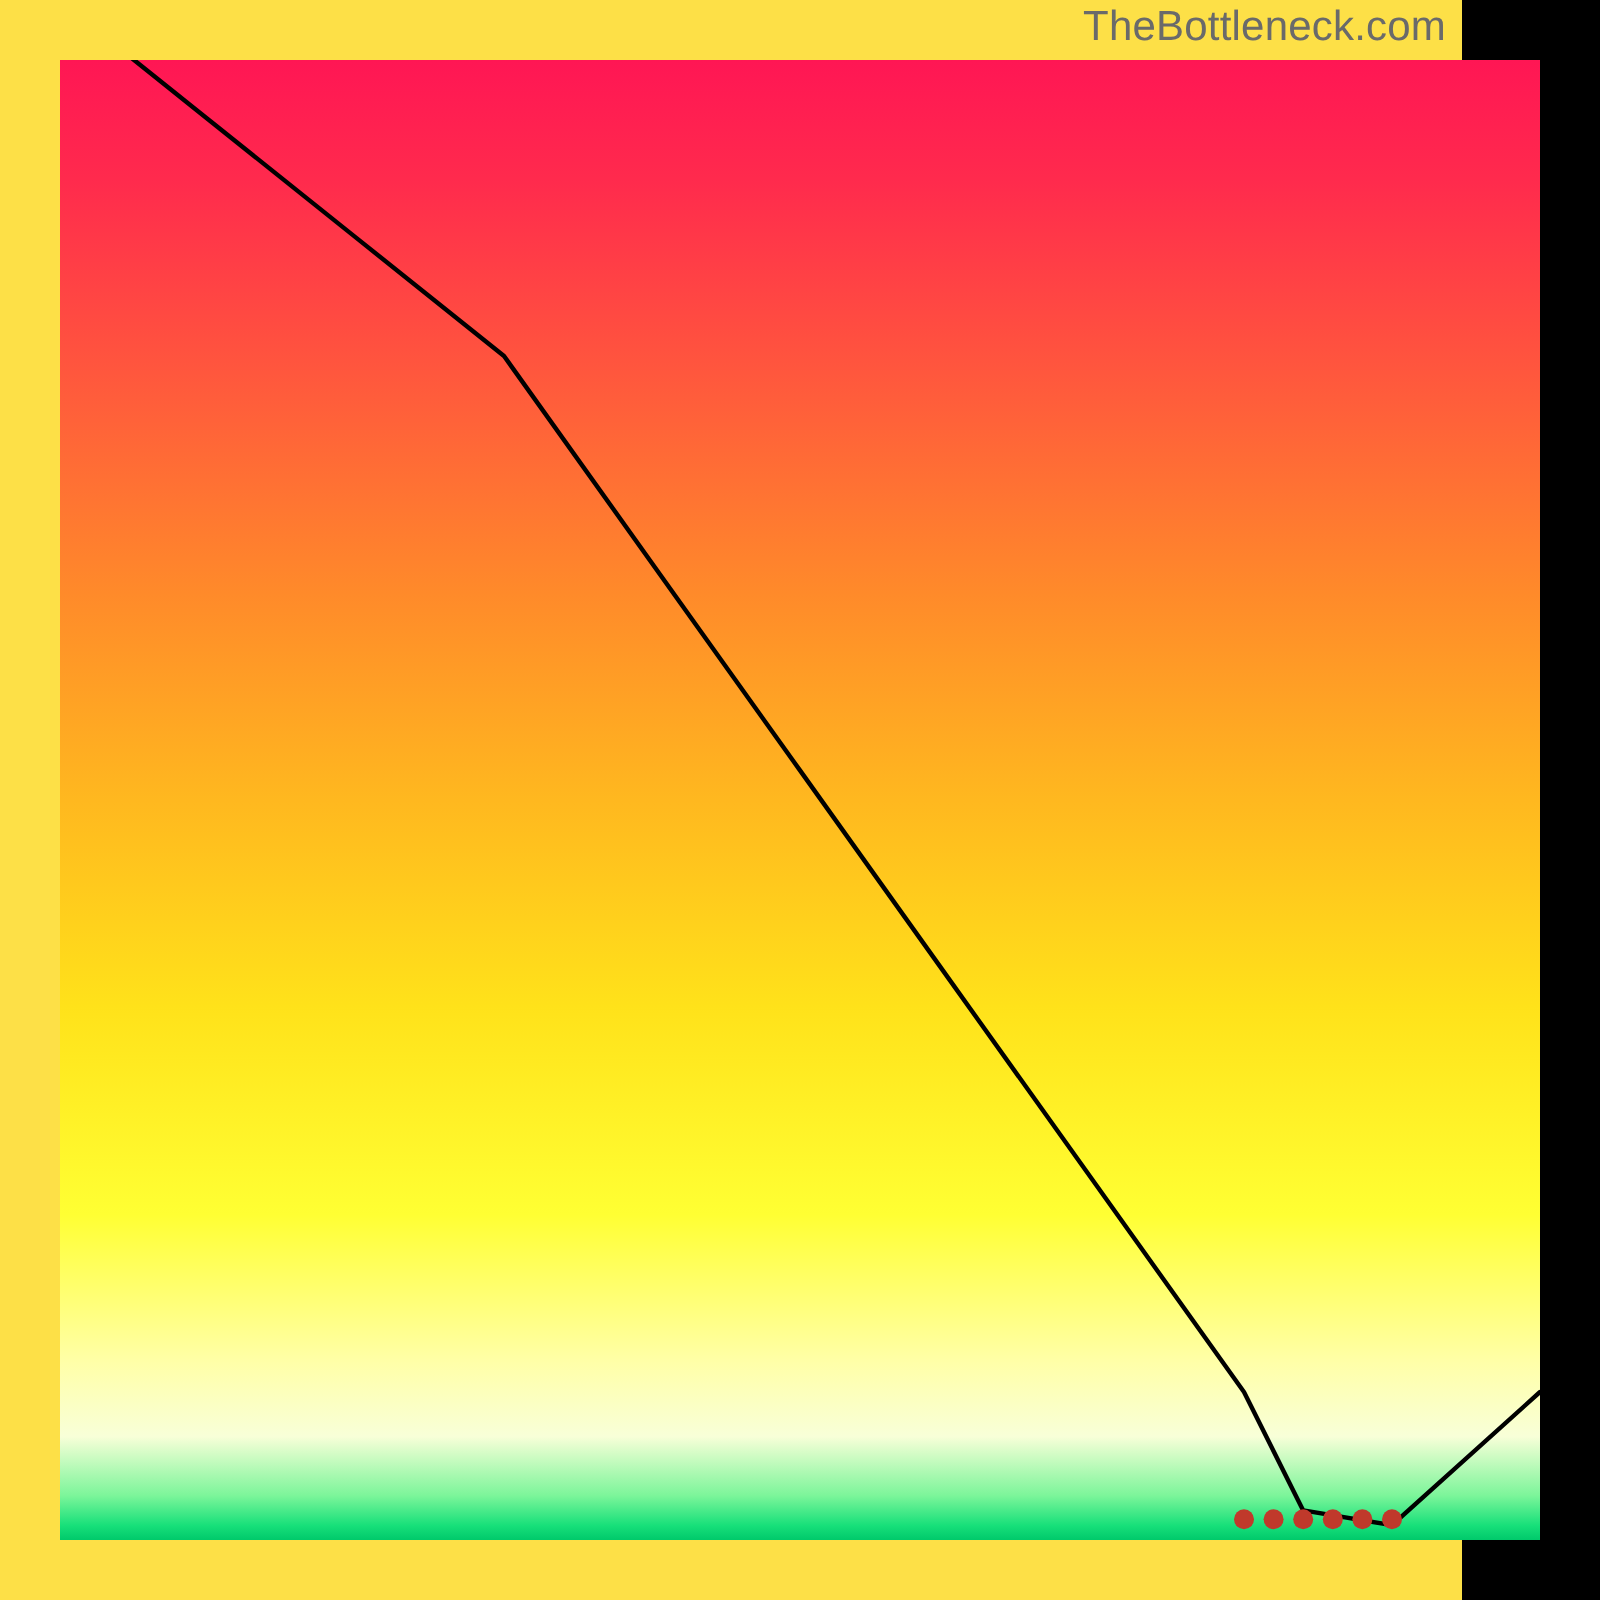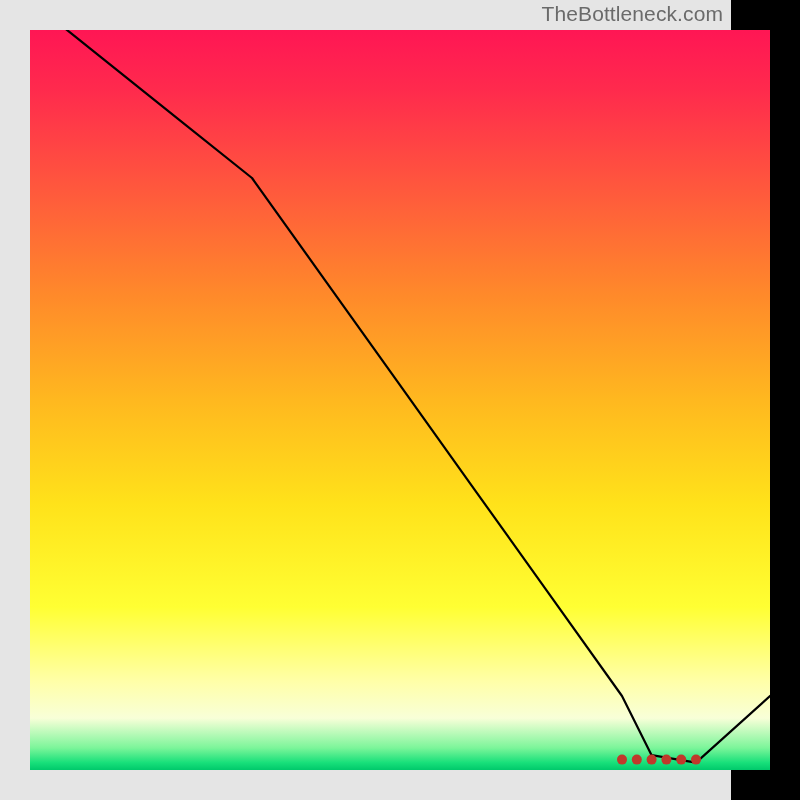--- a/index.html
+++ b/index.html
@@ -8,21 +8,21 @@
     width: 800px;
     height: 800px;
     background: #000;
     overflow: hidden;
     font-family: Arial, Helvetica, sans-serif;
   }
   .frame {
     position: relative;
     width: 731px;
     height: 800px;
-    background: #e5e5e5;
+    background: #fde047;
   }
   .attribution {
     position: absolute;
     top: 2px;
     right: 8px;
     color: #6a6a6a;
     font-size: 21px;
     font-weight: 500;
     letter-spacing: 0.1px;
   }

